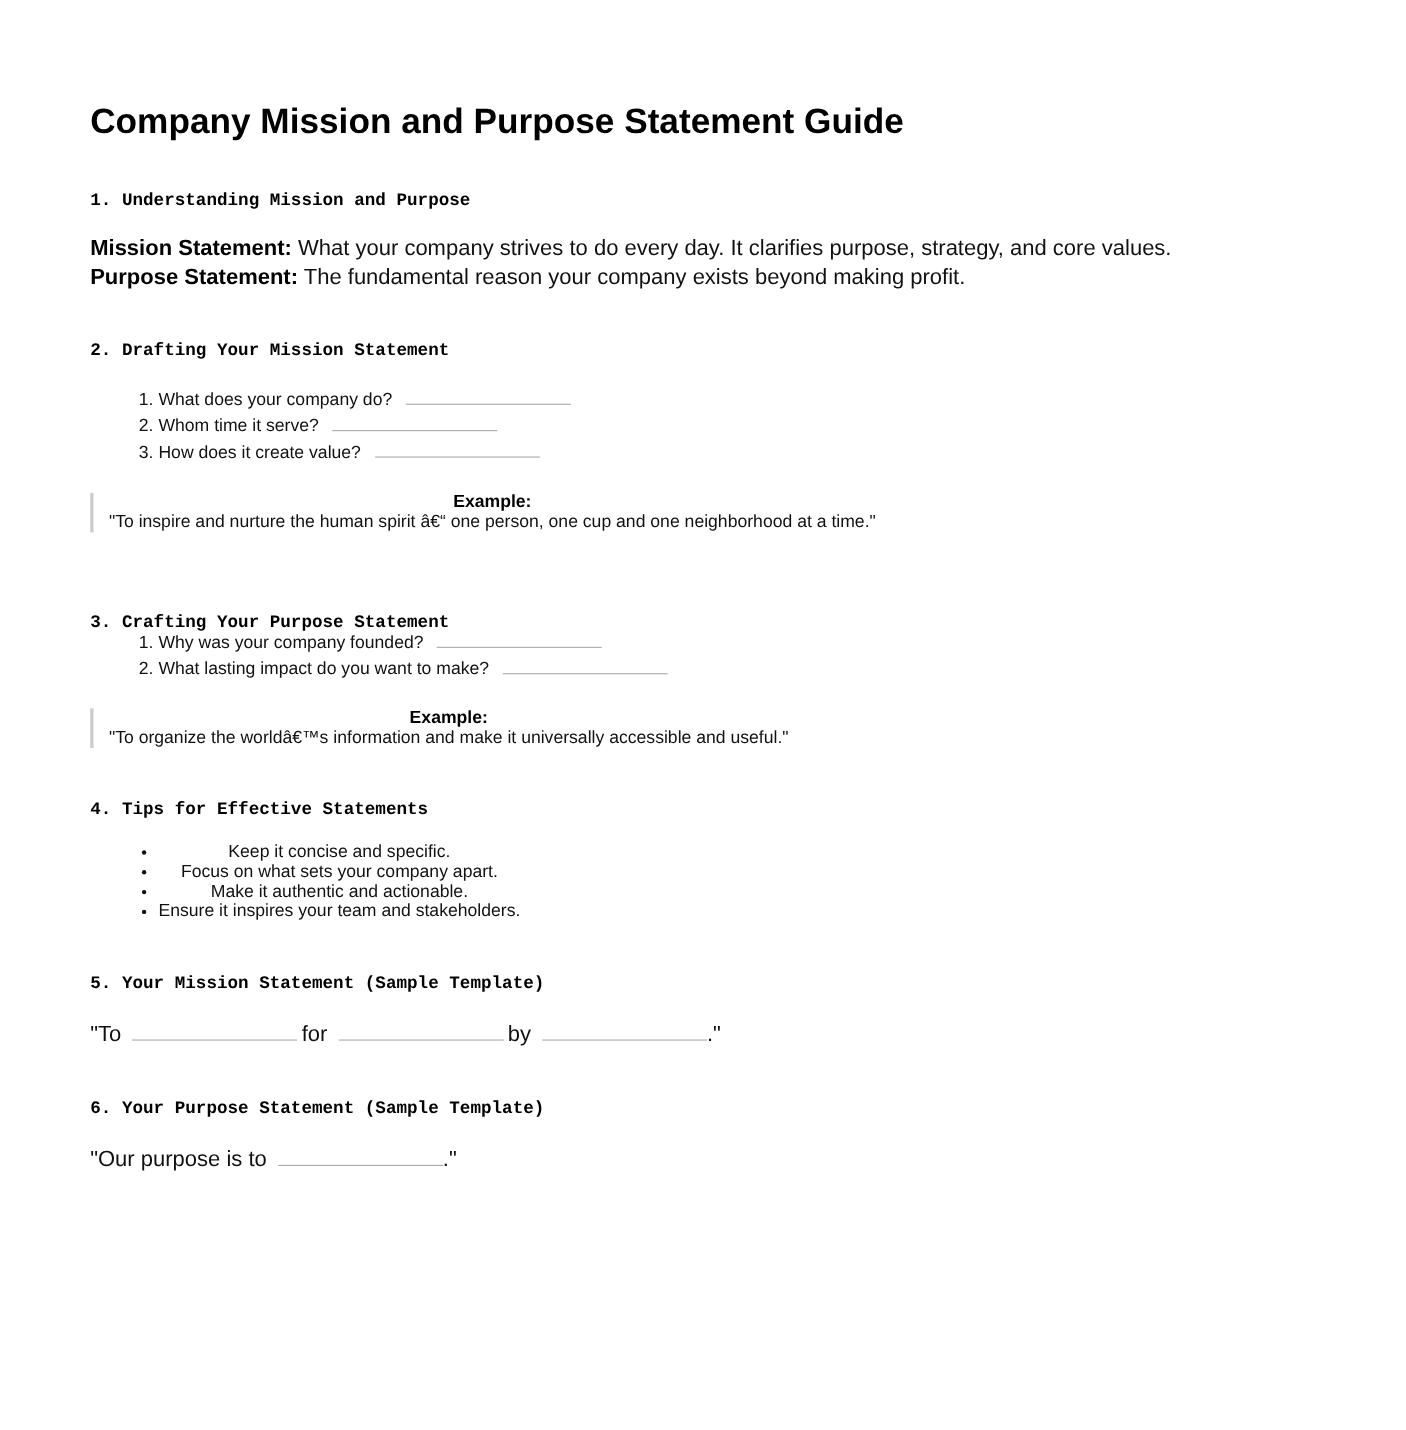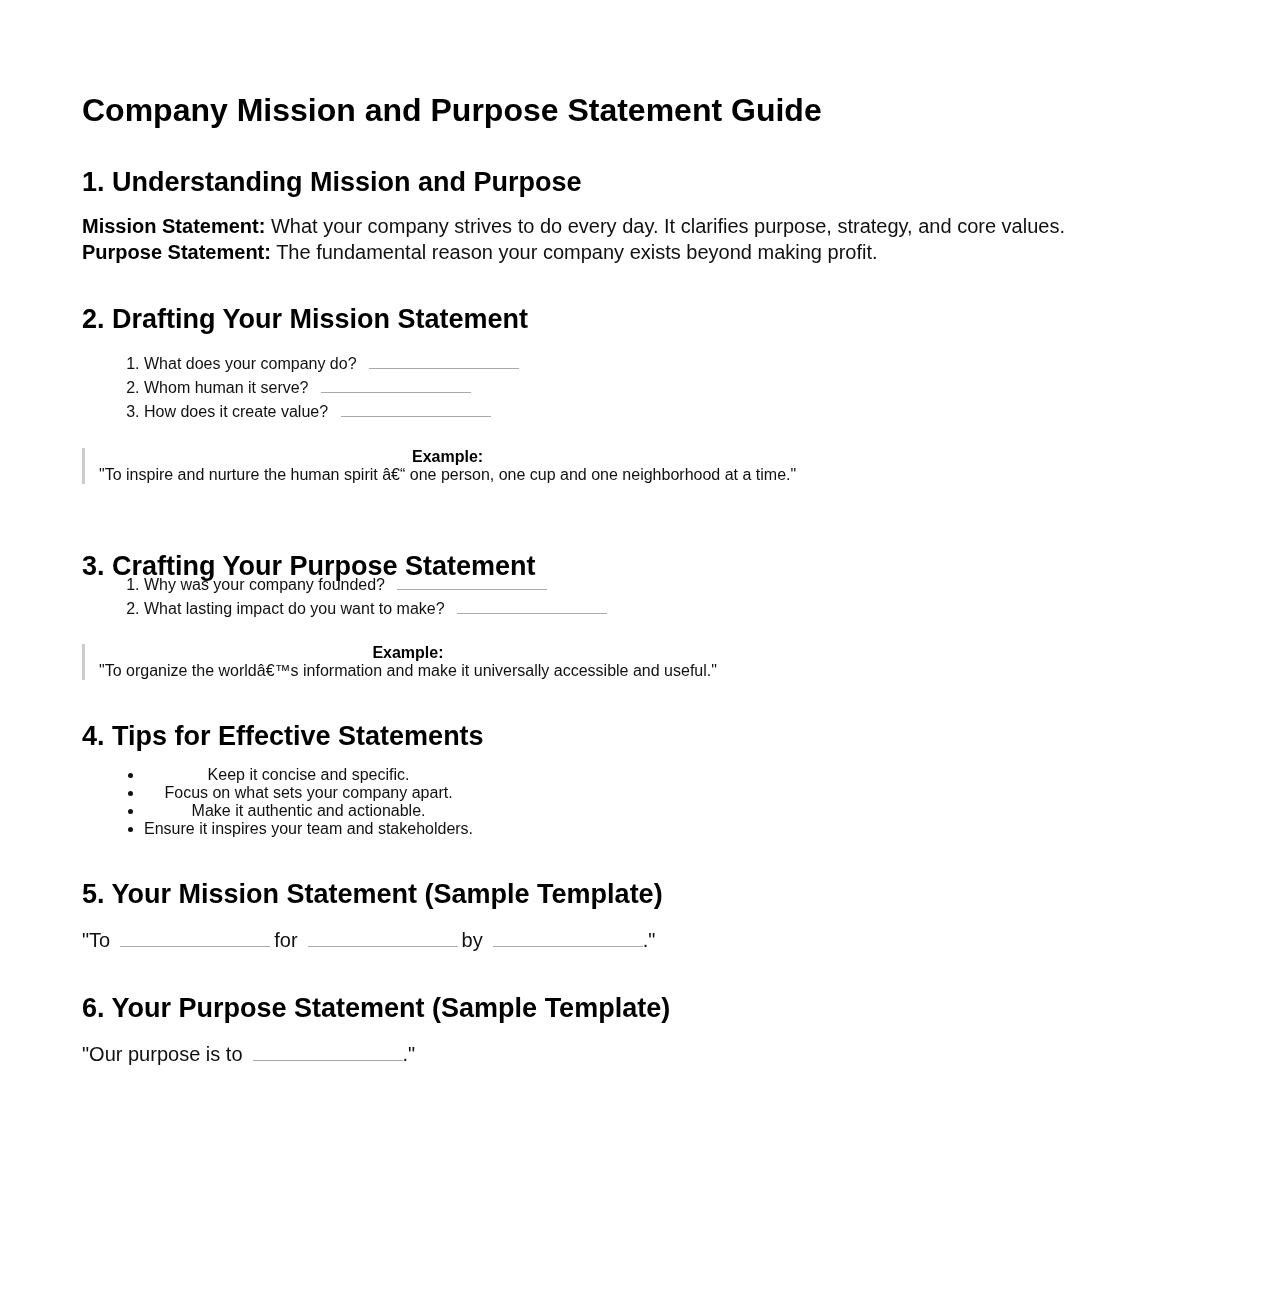--- a/index.html
+++ b/index.html
@@ -29,25 +29,26 @@
       font-size: 32px;
       font-weight: bold;
       line-height: 36px;
       color: #000;
       white-space: nowrap;
     }
     h2 {
       position: absolute;
       left: 0;
       margin: 0;
-      font-size: 27px;
+      font-size: 16px;
       font-weight: bold;
       line-height: 24px;
       color: #000;
       white-space: nowrap;
+      font-family: Liberation Mono, monospace;
     }
     .para {
       position: absolute;
       left: 0;
       margin: 0;
       font-size: 20px;
       line-height: 20px;
       white-space: nowrap;
     }
     .para b { font-weight: bold; color: #000; }
@@ -108,21 +109,21 @@
     <b>Purpose Statement:</b><span> The fundamental reason your company exists beyond making profit.</span>
   </p>
 
   <h2 style="top:307px;">2. Drafting Your Mission Statement</h2>
   <ol class="qlist" style="top:352px;">
     <li>
       <span>What does your company do?</span>
       <span class="blank"></span>
     </li>
     <li>
-      <span>Whom human it serve?</span>
+      <span>Whom time it serve?</span>
       <span class="blank"></span>
     </li>
     <li>
       <span>How does it create value?</span>
       <span class="blank"></span>
     </li>
   </ol>
   <div class="example" style="top:448px;">
     <span class="ex-label">Example:</span>
     <span class="ex-text">"To inspire and nurture the human spirit â€“ one person, one cup and one neighborhood at a time."</span>

